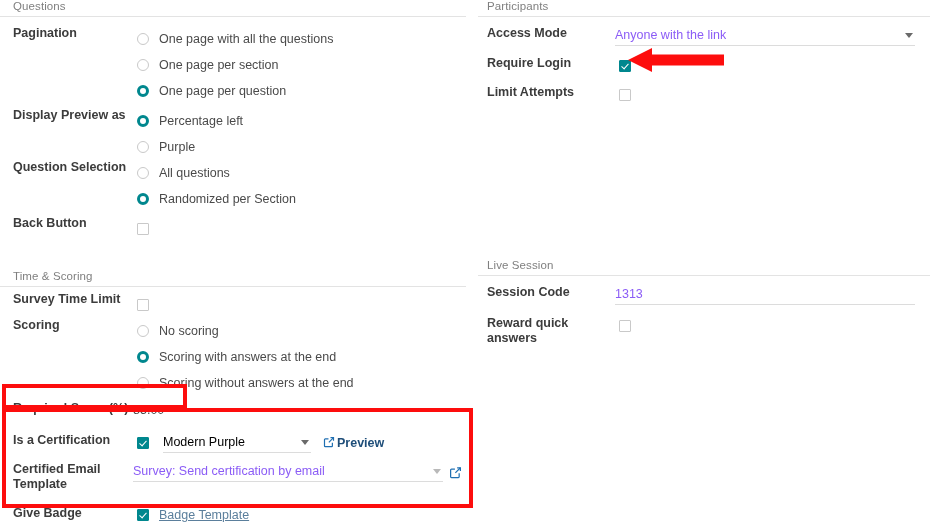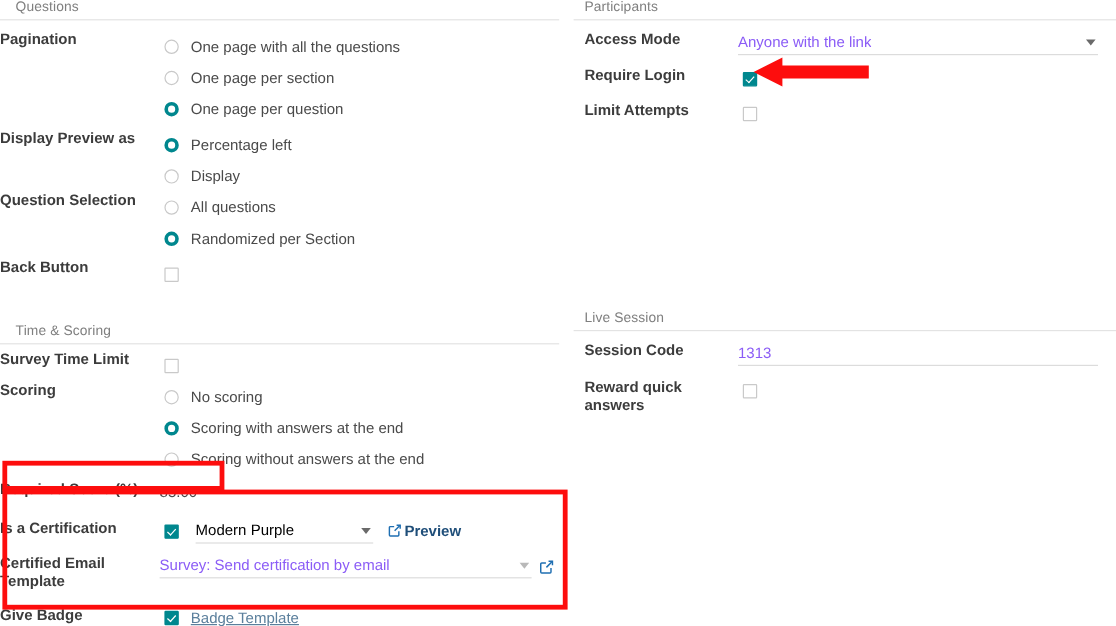--- a/index.html
+++ b/index.html
@@ -29,20 +29,21 @@
     letter-spacing:0.1px;
     line-height:13px;
   }
   .col-right .group-title{padding-left:9px;}
 
   
   .row{display:flex;align-items:flex-start;min-height:26px;}
   .lbl{
     width:133px;
     flex:0 0 133px;
+    padding-left:13px;
     box-sizing:border-box;
     font-weight:bold;
     font-size:12.5px;
     color:#3c3c3c;
     line-height:15px;
   }
   .col-right .lbl{width:137px;flex:0 0 137px;padding-left:9px;}
   .fld{flex:1 1 auto;min-width:0;position:relative;}
 
   
@@ -134,21 +135,21 @@
 
       <div class="row" style="margin-top:4px;">
         <div class="lbl">Display Preview as</div>
         <div class="fld">
           <div class="radio-line">
             <span class="radio on"></span>
             <span class="radio-label">Percentage left</span>
           </div>
           <div class="radio-line">
             <span class="radio"></span>
-            <span class="radio-label">Display</span>
+            <span class="radio-label">Purple</span>
           </div>
         </div>
       </div>
 
       <div class="row" style="margin-top:0;">
         <div class="lbl">Question Selection</div>
         <div class="fld">
           <div class="radio-line">
             <span class="radio"></span>
             <span class="radio-label">All questions</span>

